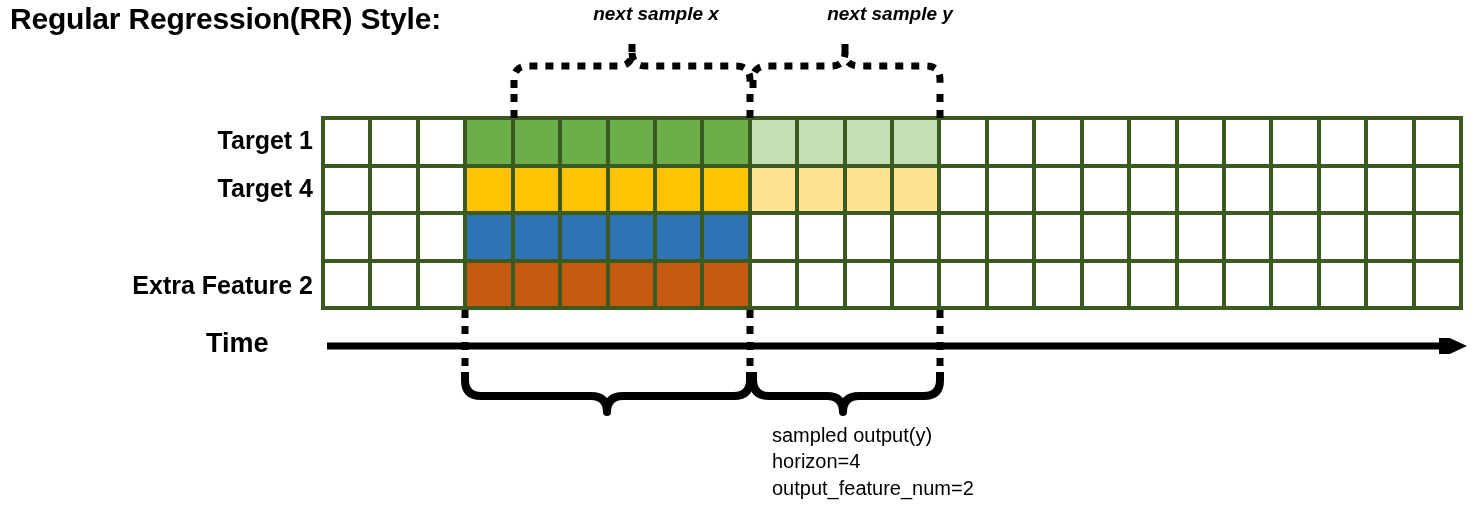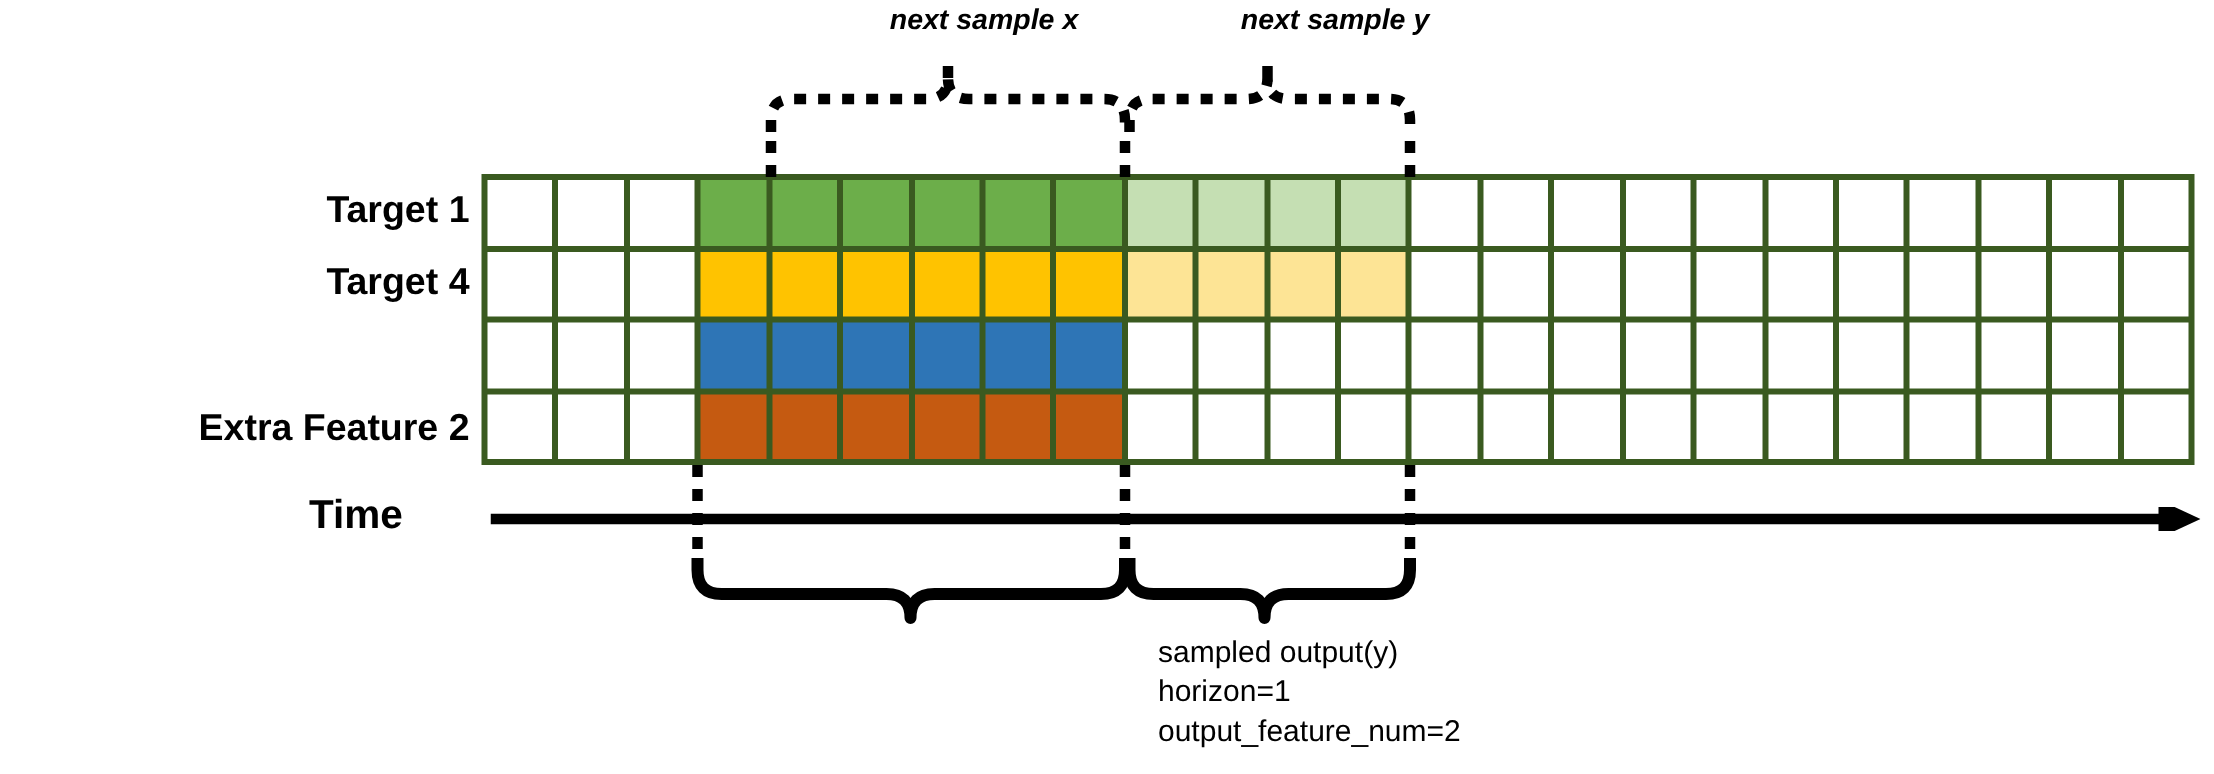--- a/index.html
+++ b/index.html
@@ -115,20 +115,21 @@
     line-height: 1.32;
   }
   #cap-input  { left: 508px; top: 422px; }
   #cap-output { left: 772px; top: 422px; }
 </style>
 </head>
 <body>
 
 <div id="stage">
 
+  <div id="title">Regular Regression(RR) Style:</div>
 
   <div class="top-label" id="label-next-y">next sample y</div>
   <div class="top-label" id="label-next-x">next sample x</div>
 
   <div class="row-label" id="rlab0">Target 1</div>
   <div class="row-label" id="rlab1">Target 4</div>
   <div class="row-label" id="rlab3">Extra Feature 2</div>
 
   <div id="grid" style="background: rgb(58, 90, 32);">
       <div class="cell" style="background: rgb(255, 255, 255);"></div>
@@ -282,16 +283,16 @@
       <path d="M753,372
                L753,380 Q753,396 769,396
                L827,396 Q843,396 843,412
                Q843,396 859,396
                L924,396 Q940,396 940,380
                L940,372"></path>
     </g>
   </svg>
 
   <div class="caption" id="cap-output">sampled output(y)
-horizon=1
+horizon=4
 output_feature_num=2</div>
 
 </div>
 
 </body></html>

